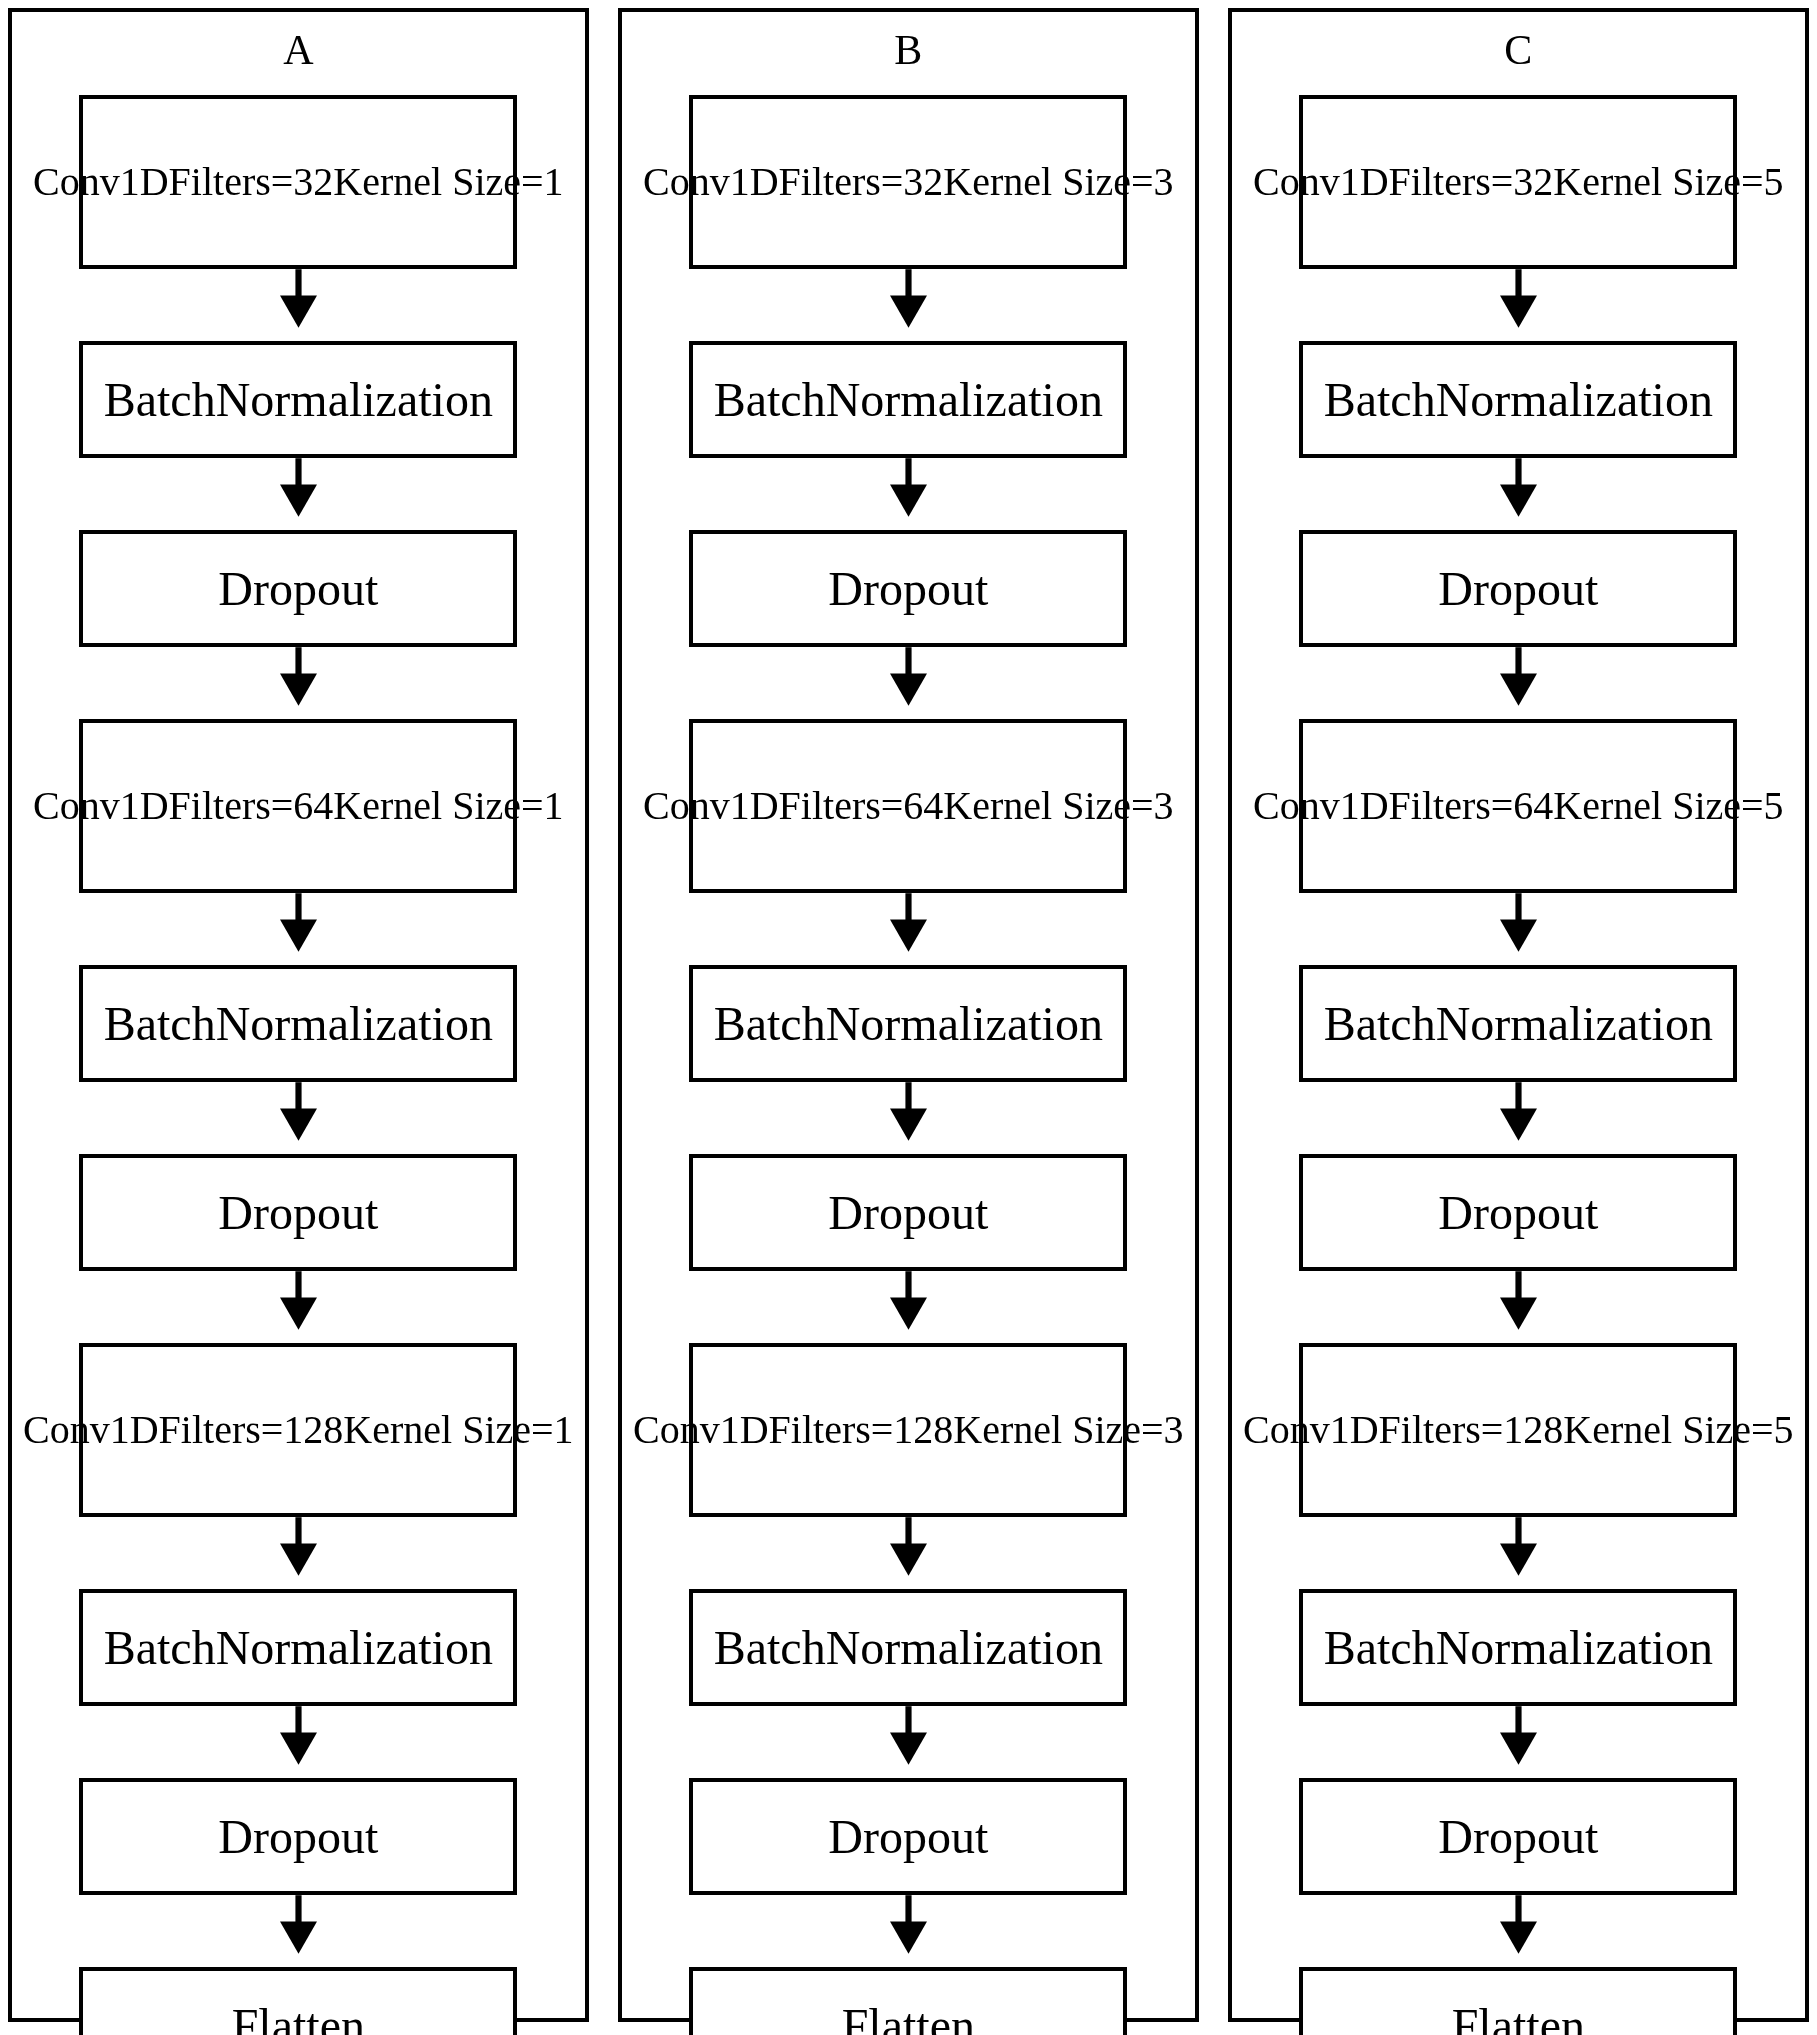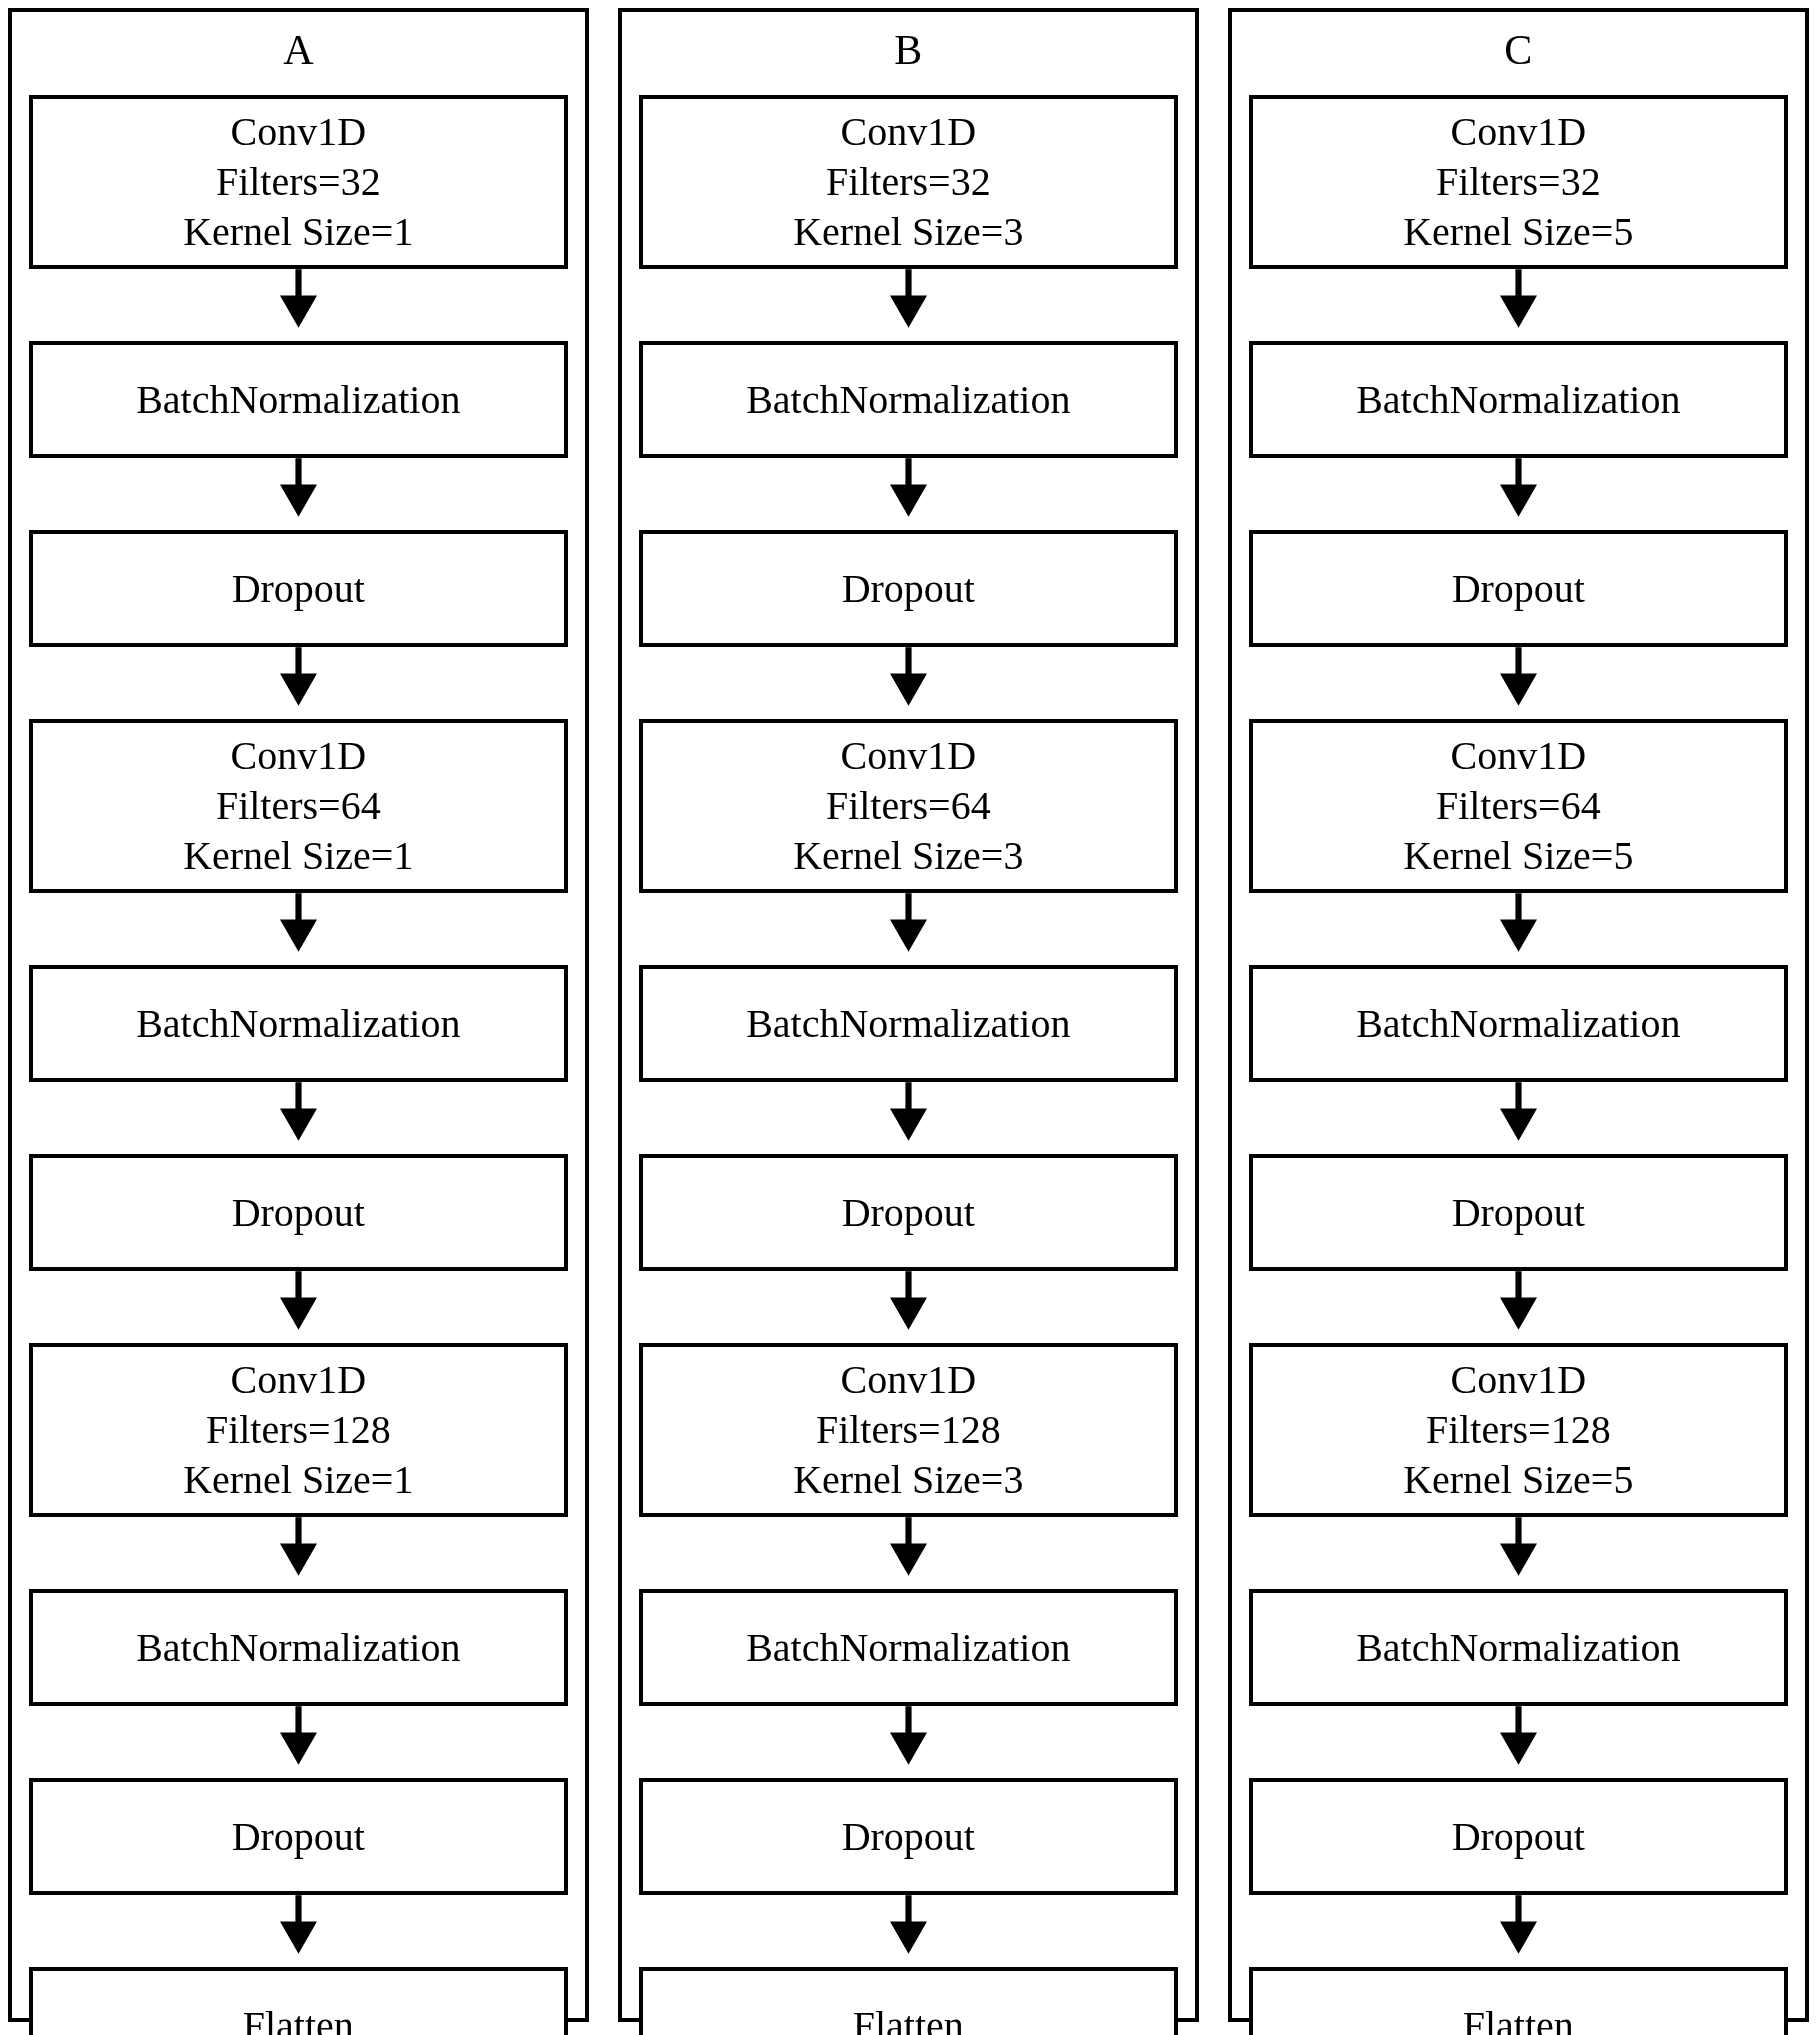--- a/index.html
+++ b/index.html
@@ -48,45 +48,45 @@
     font-weight: normal;
   }
   .flow {
     width: 100%;
     display: flex;
     flex-direction: column;
     align-items: center;
     margin-top: 11px;
   }
   .node {
-    width: 539px;
+    width: 438px;
     border: 4.7px solid #000000;
     background: #ffffff;
     display: flex;
-    flex-direction: column;
+    flex-direction: row;
     align-items: center;
     justify-content: center;
     color: #000000;
     text-align: center;
     margin-top: 13px;
   }
   .node.single {
     height: 117px;
   }
   .node.triple {
     height: 174px;
   }
   .node .line {
     font-size: 40px;
     line-height: 50px;
     white-space: nowrap;
     letter-spacing: 0px;
   }
   .node.single .line {
-    font-size: 40px;
+    font-size: 48px;
     line-height: 45px;
   }
   .arrow {
     width: 37px;
     height: 59px;
     display: block;
     flex: none;
   }
   .arrow svg { display: block; }
 </style>

